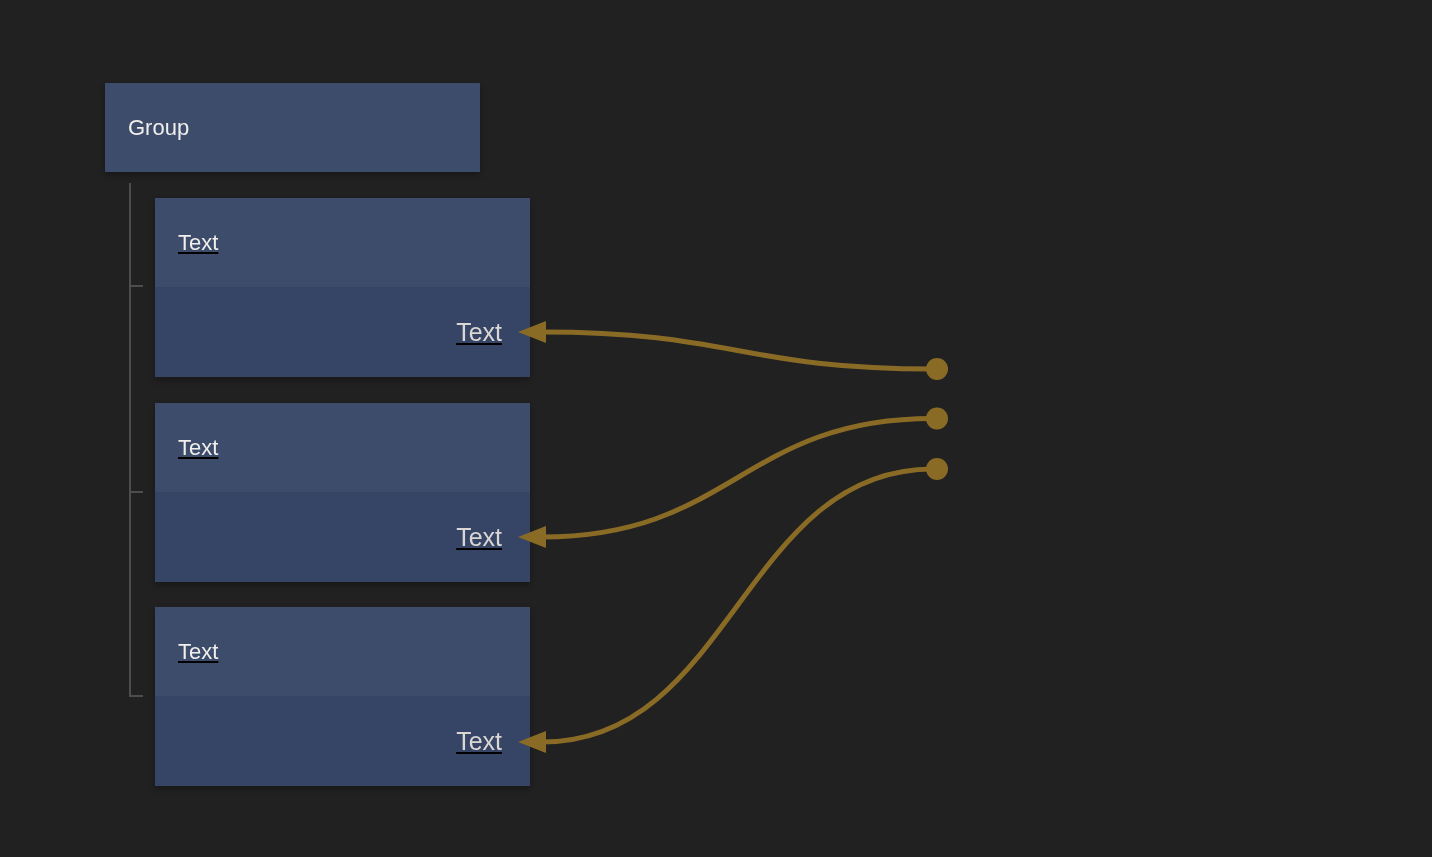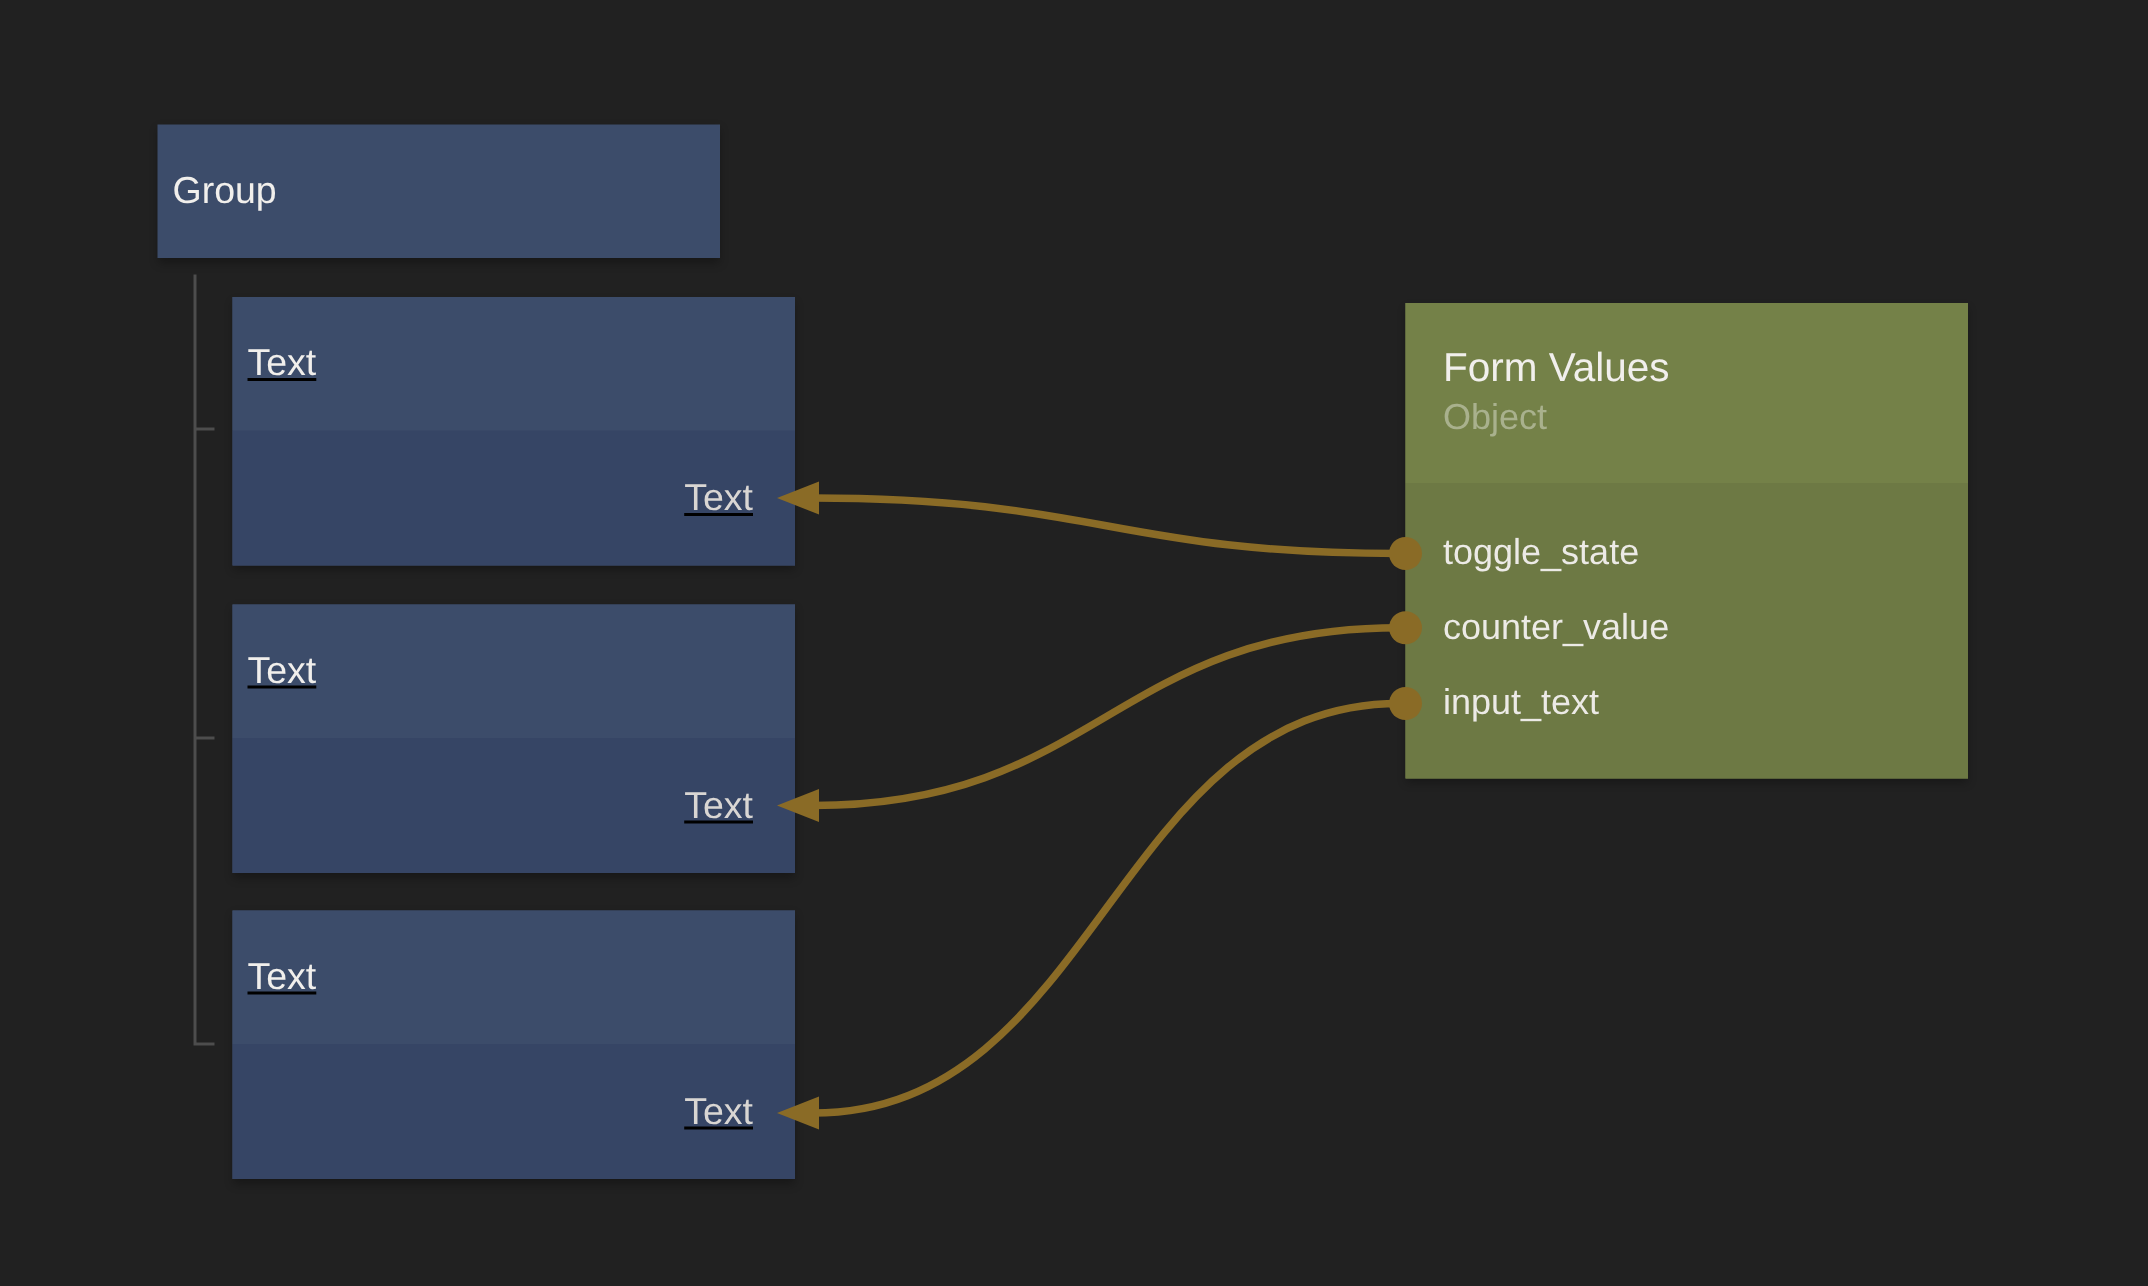--- a/index.html
+++ b/index.html
@@ -28,23 +28,23 @@
     height: 857px;
   }
   .node {
     position: absolute;
     width: 375px;
     box-shadow: 0 3px 6px rgba(0,0,0,0.30);
   }
   .node-header {
     display: flex;
     align-items: center;
-    padding-left: 10px;
+    padding-left: 23px;
     color: var(--title-text);
-    font-size: 25px;
+    font-size: 22px;
   }
   
   .node-group {
     left: 105px; top: 83px; height: 89px;
     background: var(--node-header-blue);
   }
   .node-group .node-header { height: 89px; }
   
   .node-text { background: var(--node-header-blue); text-decoration: underline; }
   .node-text .node-header { height: 89px; background: var(--node-header-blue); }
@@ -142,37 +142,20 @@
 
   <div class="node node-text node-text-3">
     <div class="node-header">
       <span>Text</span>
     </div>
     <div class="node-body">
       <span class="input-port-label">Text</span>
     </div>
   </div>
 
-  <div class="node node-form-values">
-    <div class="fv-header">
-      <div class="fv-title">Form Values</div>
-      <div class="fv-subtitle">Object</div>
-    </div>
-    <div class="fv-body">
-      <div class="fv-output-row">
-        <span class="fv-output-label">toggle_state</span>
-      </div>
-      <div class="fv-output-row">
-        <span class="fv-output-label">counter_value</span>
-      </div>
-      <div class="fv-output-row">
-        <span class="fv-output-label">input_text</span>
-      </div>
-    </div>
-  </div>
 
   <svg class="overlay" viewBox="0 0 1432 857">
 
     <path class="tree" d="M130,183 L130,696 L143,696 M130,286 L143,286 M130,492 L143,492"></path>
 
     <path class="wire" d="M933,369 C743,369 732,332 542,332"></path>
     <polygon class="wire-arrowhead" points="518,332 546,321 546,343"></polygon>
 
     <path class="wire" d="M933,418.5 C743,418.5 732,537 542,537"></path>
     <polygon class="wire-arrowhead" points="518,537 546,526 546,548"></polygon>

